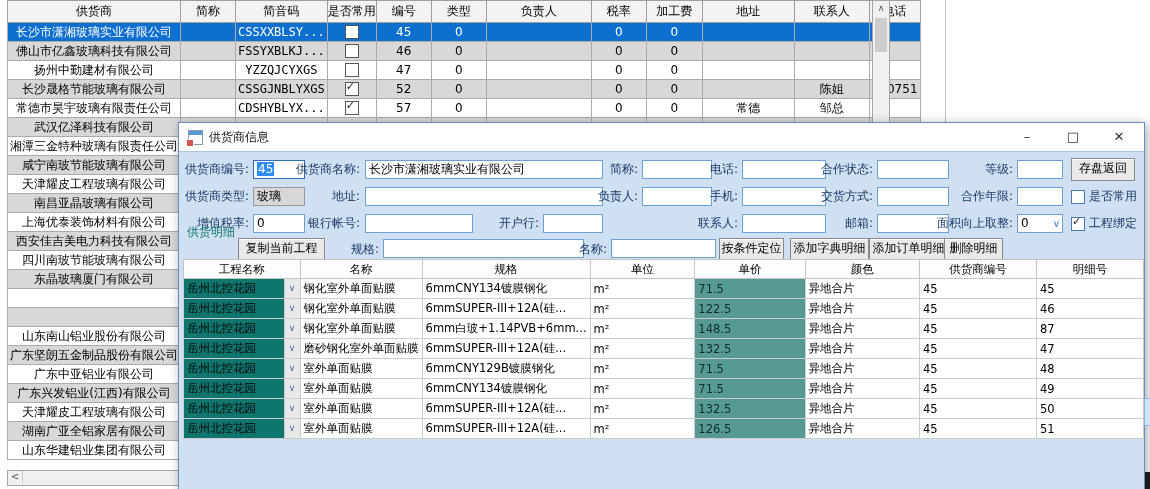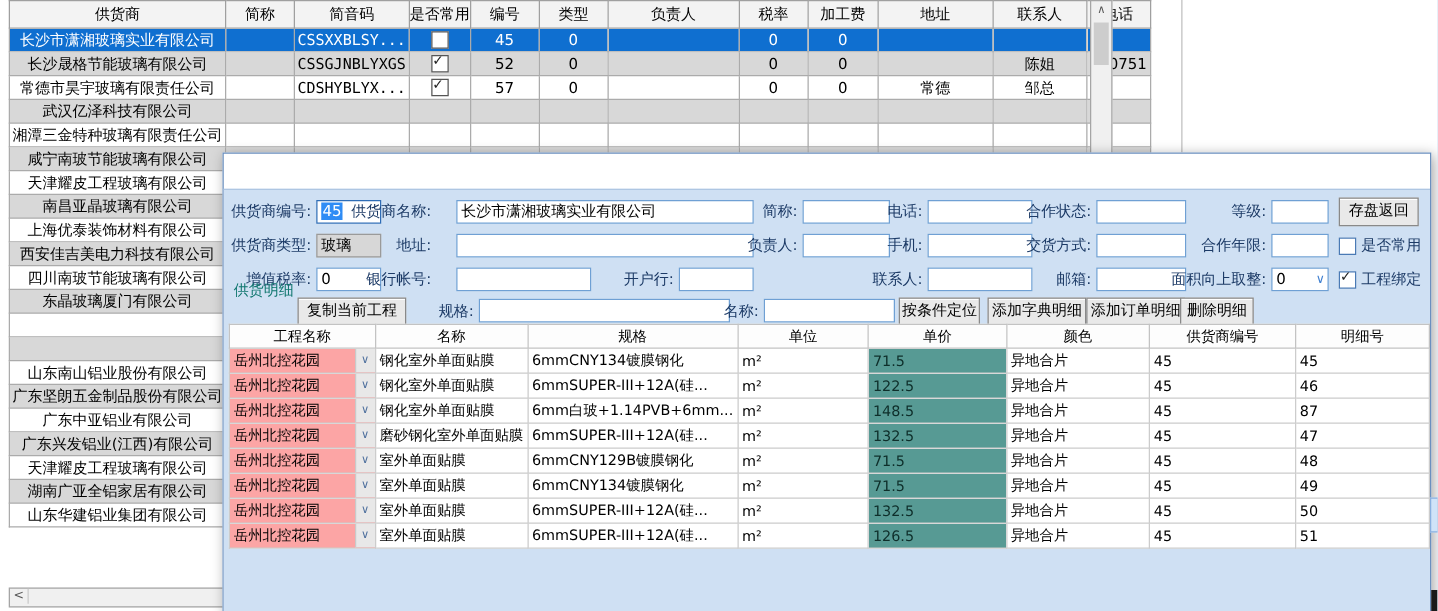--- a/index.html
+++ b/index.html
@@ -41,21 +41,21 @@
   .client{position:absolute;left:0;right:0;top:28px;bottom:0;background:var(--dlg);border-top:1px solid #aec6e2}
   .lbl{position:absolute;height:18px;line-height:18px;text-align:right;color:#1c3a66;white-space:nowrap;font-size:12px}
   .fld{position:absolute;height:17px;line-height:17px;background:#fff;border:1px solid #6fa0d4;padding:0 3px;
        overflow:hidden;white-space:nowrap;font-size:12px}
   .fld.focus{border-color:#2f6db6}
   .seltext{background:#2f8cf5;color:#fff;padding:0 1px}
   .fld.ro{background:#d7d7d7;border-color:#9a9a9a}
   .combo .dd{position:absolute;right:2px;top:0;color:#3f7fd0;font-size:10px;line-height:17px}
   .r1{top:8px}.r2{top:35px}.r3{top:62px}
   .lc1{left:0;width:70px}.fc1{left:74px;width:44px}
-  .lc2{left:76px;width:90px}.fc2{left:186px;width:230px}
+  .lc2{left:91px;width:90px}.fc2{left:186px;width:230px}
   .lc3{left:369px;width:90px}.fc3{left:463px;width:62px}
   .lc4{left:469px;width:90px}.fc4{left:563px;width:76px}
   .lc5{left:604px;width:90px}.fc5{left:698px;width:64px}
   .lc6{left:744px;width:90px}.fc6{left:838px;width:38px}
   .btn{position:absolute;height:21px;line-height:19px;text-align:center;background:#e9e9e9;border:1px solid #898989;
        box-shadow:inset 0 1px 0 #fff;white-space:nowrap;overflow:hidden;font-size:12px;color:#000}
   .save{left:892px;top:6px;width:62px}
   .ckrow{position:absolute;left:892px;height:18px;line-height:18px;color:#1c3a66;white-space:nowrap}
   .ckrow .ck{border-color:#4a7ab5;margin-right:4px;background:#fff}
   .sdlbl{position:absolute;left:8px;top:72px;color:#0f766e}
@@ -66,21 +66,21 @@
   .tb-fld2{left:432px;top:87px;width:97px}
   .tb-b1{left:540px;top:86px;width:63px}
   .tb-b2{left:611px;top:86px;width:77px}
   .tb-b3{left:690px;top:86px;width:77px}
   .tb-b4{left:765px;top:86px;width:57px}
 
   .dgrid{position:absolute;left:4px;top:107px;border-collapse:collapse;table-layout:fixed;background:#fff;border:1px solid #8a8a8a}
   .dgrid th{height:18px;background:#fdfdfd;border:1px solid #c3c3c3;font-weight:400;font-size:11.5px;padding:0;white-space:nowrap;overflow:hidden}
   .dgrid td{height:19px;border:1px solid #cccccc;padding:0 3px;font-size:11.5px;white-space:nowrap;overflow:hidden;background:#fff;text-align:left}
   .dgrid td.price{background:var(--price);color:#0e2e2a}
-  .dgrid td.cc{padding:0;background:#fca5a5}
+  .dgrid td.cc{padding:0;background:#0f766e}
   .combo-in{display:flex;height:19px;line-height:19px}
   .combo-in .t{flex:1;padding:0 3px;overflow:hidden;white-space:nowrap}
   .combo-in .a{width:15px;text-align:center;color:#4d6f9d;font-size:9px;border-left:1px solid #c9c9c9;background:#e8e8e8}
   .note{position:absolute;left:360px;top:314px;width:240px;text-align:center;color:var(--note);font-size:14px;letter-spacing:2px}
 
   .rblue{position:absolute;left:1144px;top:398px;width:5px;height:26px;background:#cfe3f8;border:1px solid #8ab0e0;z-index:11}
   .rblk{position:absolute;left:1145px;top:472px;width:5px;height:17px;background:#1a1a1a;z-index:11}
 </style>
 </head>
 <body>
@@ -125,20 +125,48 @@
         <td>45</td>
         <td>0</td>
         <td></td>
         <td>0</td>
         <td>0</td>
         <td></td>
         <td></td>
         <td></td>
       </tr>
       <tr class="shade">
+        <td class="c-name">佛山市亿鑫玻璃科技有限公司</td>
+        <td></td>
+        <td class="c-code">FSSYXBLKJ...</td>
+        <td><span class="ck"></span></td>
+        <td>46</td>
+        <td>0</td>
+        <td></td>
+        <td>0</td>
+        <td>0</td>
+        <td></td>
+        <td></td>
+        <td></td>
+      </tr>
+      <tr>
+        <td class="c-name">扬州中勤建材有限公司</td>
+        <td></td>
+        <td class="c-code">YZZQJCYXGS</td>
+        <td><span class="ck"></span></td>
+        <td>47</td>
+        <td>0</td>
+        <td></td>
+        <td>0</td>
+        <td>0</td>
+        <td></td>
+        <td></td>
+        <td></td>
+      </tr>
+      <tr class="shade">
         <td class="c-name">长沙晟格节能玻璃有限公司</td>
         <td></td>
         <td class="c-code">CSSGJNBLYXGS</td>
         <td><span class="ck"><i>✓</i></span></td>
         <td>52</td>
         <td>0</td>
         <td></td>
         <td>0</td>
         <td>0</td>
         <td></td>
@@ -417,20 +445,27 @@
 <div class="vsb">
   <span class="up">∧</span>
   <span class="thumb"></span>
 </div>
 <div class="hsb">
   <span class="lt">&lt;</span>
 </div>
 <div class="pline"></div>
 
 <div class="dlg">
+  <div class="tbar">
+    <span class="ticon"></span>
+    <span class="ttl">供货商信息</span>
+    <span class="wb min">–</span>
+    <span class="wb max">□</span>
+    <span class="wb cls">✕</span>
+  </div>
   <div class="client">
 
     <span class="lbl r1 lc1">供货商编号:</span>
     <div class="fld focus r1 fc1"><span class="seltext">45</span></div>
     <span class="lbl r1 lc2">供货商名称:</span>
     <div class="fld r1 fc2">长沙市潇湘玻璃实业有限公司</div>
     <span class="lbl r1 lc3">简称:</span>
     <div class="fld r1 fc3"></div>
     <span class="lbl r1 lc4">电话:</span>
     <div class="fld r1 fc4"></div>

